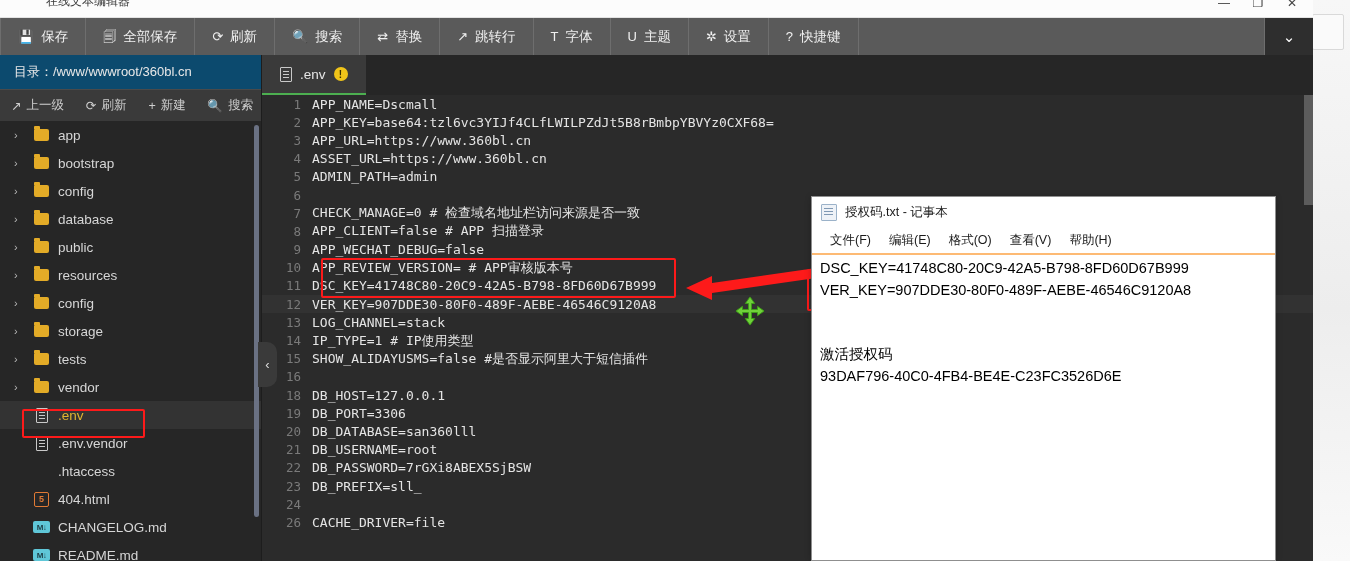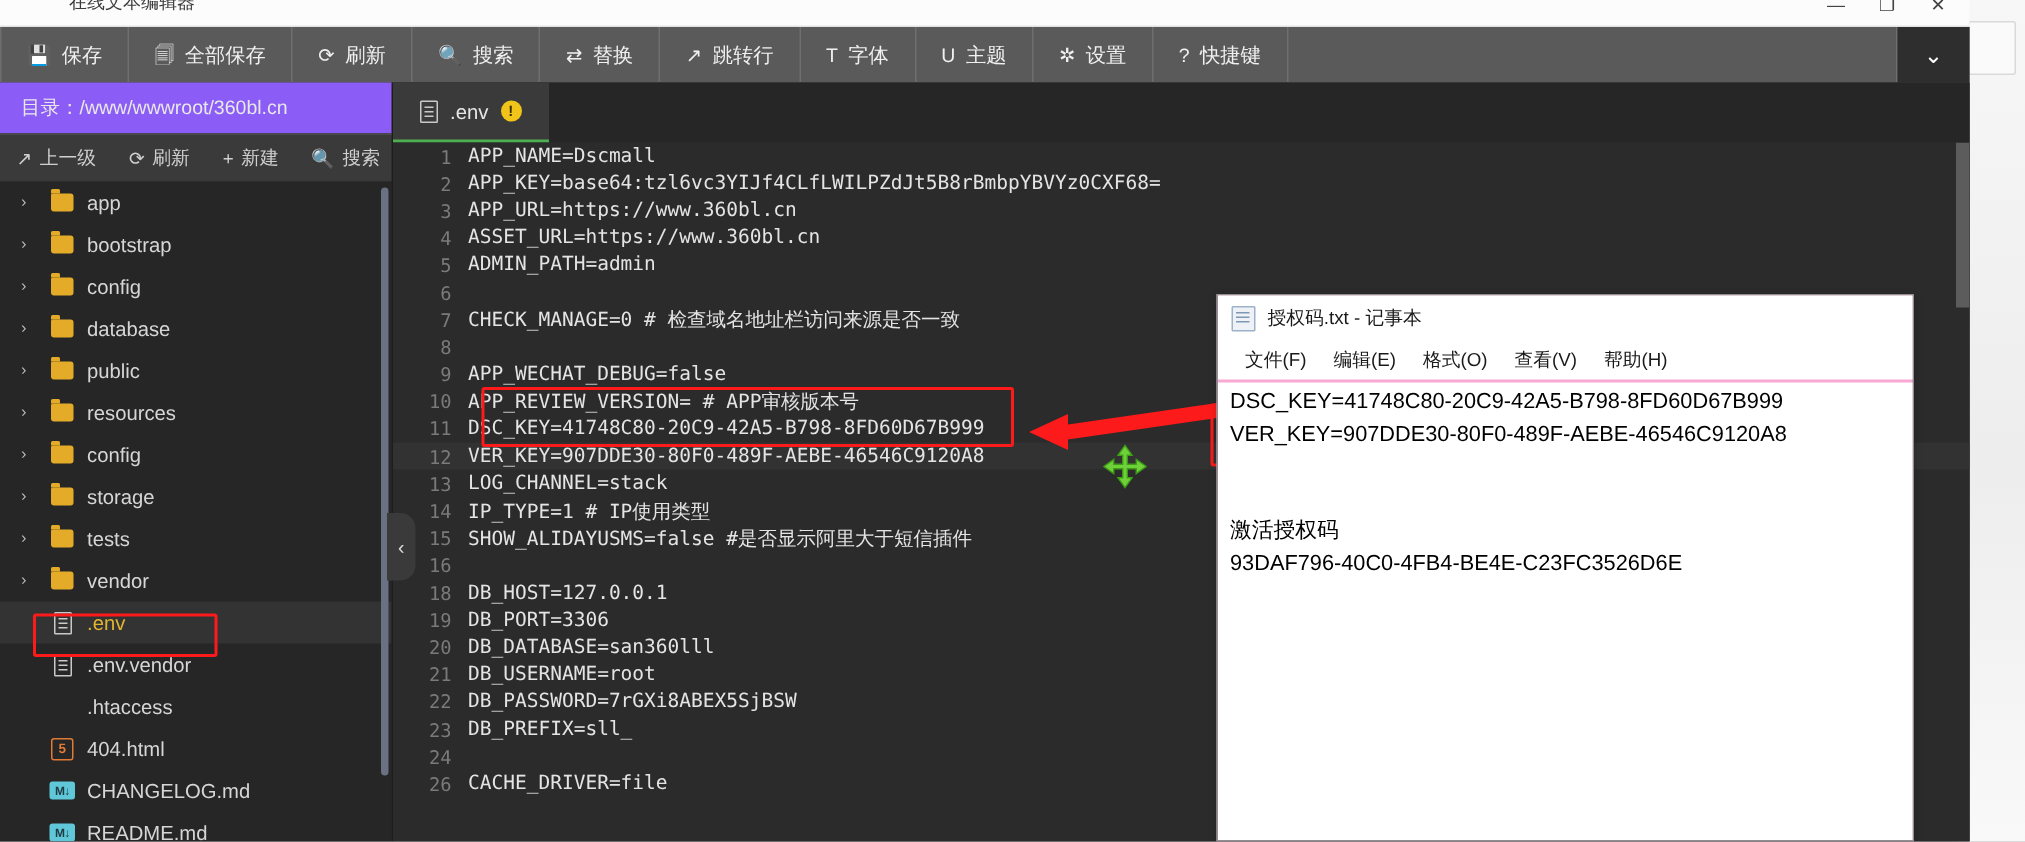--- a/index.html
+++ b/index.html
@@ -44,21 +44,21 @@
   .tb-caret { width:48px; background:#2e2e2e; display:flex; align-items:center;
               justify-content:center; color:#fff; font-size:15px; cursor:pointer; }
 
   
   .body { position:absolute; left:0; top:55px; width:1313px; height:506px;
           background:#262626; display:flex; }
 
   
   .side { width:262px; height:506px; background:#2b2b2b; position:relative;
           border-right:1px solid #1d1d1d; }
-  .side-path { height:34px; background:#8b5cf6; display:flex; align-items:center;
+  .side-path { height:34px; background:#0c4a6e; display:flex; align-items:center;
                padding-left:14px; color:#e8e8e8; font-size:13px; white-space:nowrap; }
   .side-ops { height:32px; background:#3a3a3a; display:flex; align-items:center;
               gap:0px; border-top:1px solid #4a4a4a; }
   .side-ops .op { display:flex; align-items:center; gap:5px; padding:0 11px;
                   color:#cfcfcf; font-size:12.5px; cursor:pointer; white-space:nowrap; }
   .tree { position:absolute; top:66px; left:0; right:0; bottom:0; overflow:hidden;
           background:#262626; }
   .tree-row { height:28px; display:flex; align-items:center; padding-left:14px;
               color:#d6d6d6; font-size:13.5px; cursor:pointer; gap:8px; white-space:nowrap; }
   .tree-row.sel { background:#333333; }
@@ -107,21 +107,21 @@
                  background:#5c5c5c; }
 
   
   .hl-box { position:absolute; border:2.5px solid #fd1a1a; border-radius:2px;
             pointer-events:none; z-index:20; }
   .red-arrow { position:absolute; z-index:21; pointer-events:none; }
   .move-icon { position:absolute; z-index:22; left:735px; top:296px; width:30px; height:30px; }
 
   
   .np { position:absolute; left:811px; top:196px; width:465px; height:365px;
-        background:#f9a8d4; border:1px solid #8f8f8f; z-index:30;
+        background:#fdba74; border:1px solid #8f8f8f; z-index:30;
         box-shadow:0 1px 6px rgba(0,0,0,.22); }
   .np-title { height:31px; display:flex; align-items:center; gap:8px;
               padding-left:9px; background:#fff; }
   .np-ico { width:16px; height:17px; background:#eef2f7; border:1px solid #9bb2c9;
             position:relative; border-radius:1px; }
   .np-ico:before { content:""; position:absolute; left:2px; top:3px; width:9px;
                    height:1px; background:#7f98b3; box-shadow:0 3px 0 #7f98b3,0 6px 0 #7f98b3; }
   .np-tt { font-size:12.5px; color:#1a1a1a; }
   .np-menu { height:25px; display:flex; align-items:center; gap:0; padding-left:9px;
              background:#fff; }
@@ -367,20 +367,21 @@
             <div class="cline">
               <span class="ln">6</span>
               <span class="ct"></span>
             </div>
             <div class="cline">
               <span class="ln">7</span>
               <span class="ct">CHECK_MANAGE=0 # 检查域名地址栏访问来源是否一致</span>
             </div>
             <div class="cline">
               <span class="ln">8</span>
+              <span class="ct">APP_CLIENT=false # APP 扫描登录</span>
             </div>
             <div class="cline">
               <span class="ln">9</span>
               <span class="ct">APP_WECHAT_DEBUG=false</span>
             </div>
             <div class="cline">
               <span class="ln">10</span>
               <span class="ct">APP_REVIEW_VERSION= # APP审核版本号</span>
             </div>
             <div class="cline">

